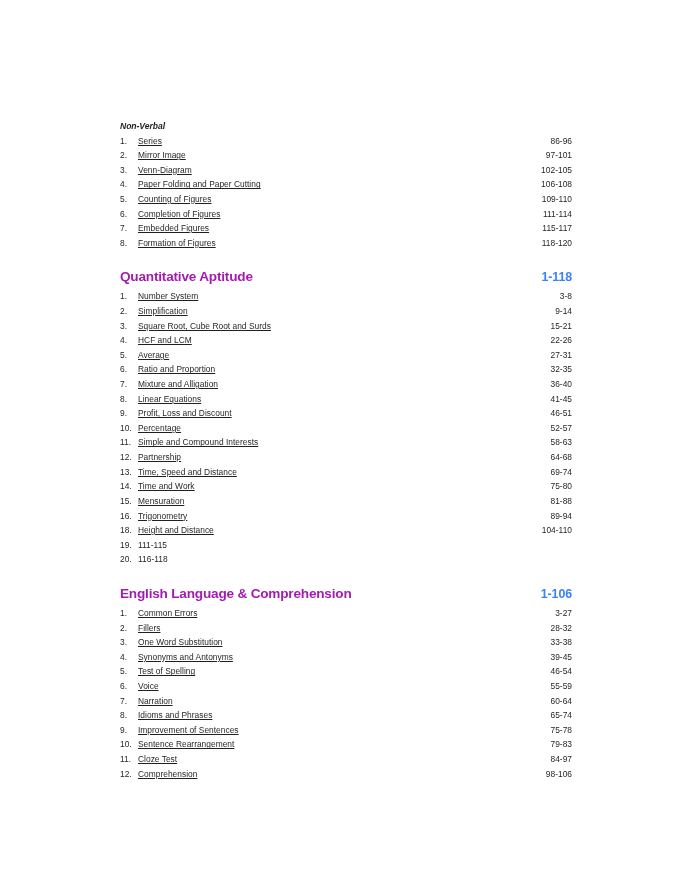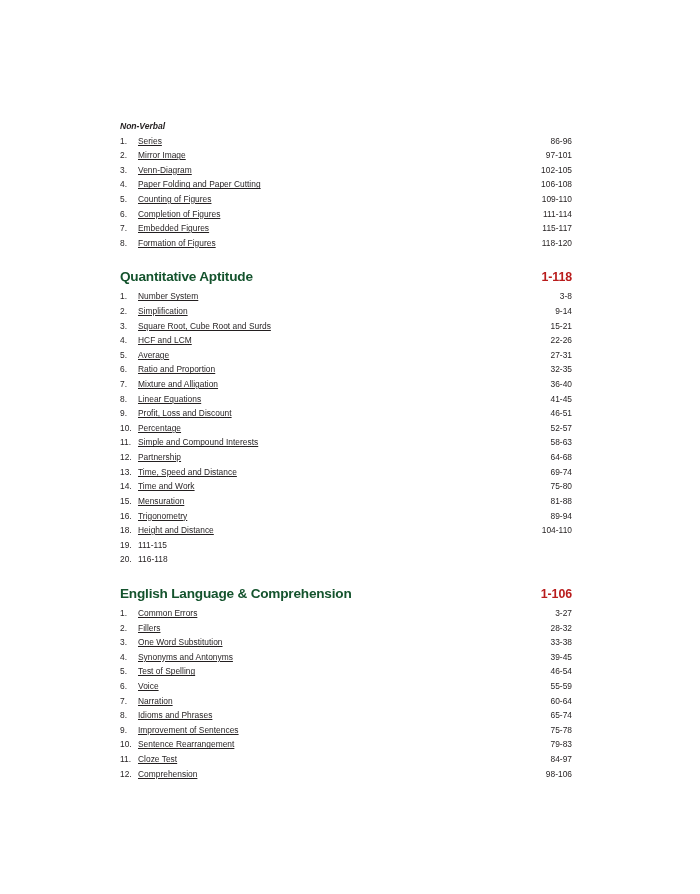--- a/index.html
+++ b/index.html
@@ -40,28 +40,28 @@
     align-items: baseline;
     justify-content: space-between;
     margin: 0;
     padding: 0;
   }
   .section-heading .sh-title {
     font-size: 13.6px;
     font-weight: bold;
     letter-spacing: -0.2px;
     line-height: 17px;
-    color: #14532d;
+    color: #a21caf;
   }
   .section-heading .sh-pages {
     font-size: 12.4px;
     font-weight: bold;
     letter-spacing: -0.1px;
     line-height: 17px;
-    color: #b91c1c;
+    color: #3b82f6;
     white-space: nowrap;
   }
 
   
   .gap-before-heading { height: 18px; }
   .gap-after-heading  { height: 3px; }
 
   
   .entry {
     display: flex;

